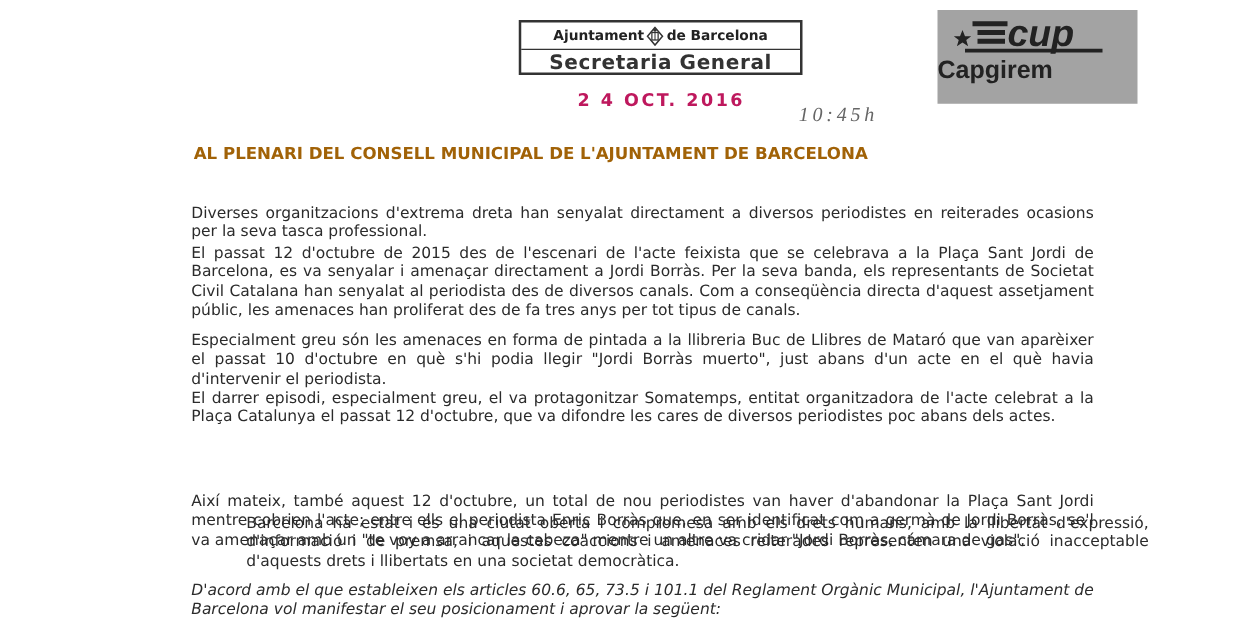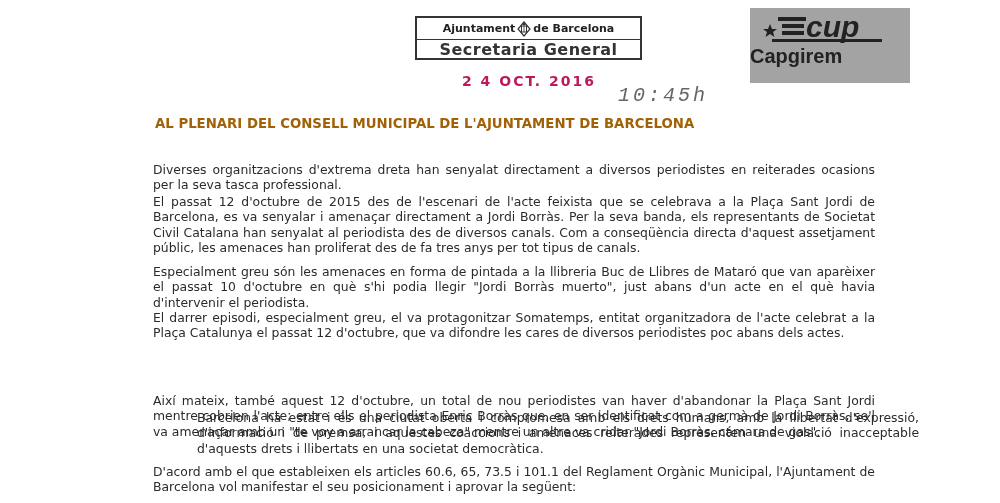--- a/index.html
+++ b/index.html
@@ -26,22 +26,22 @@
     }
     .stamp-bottom {
       height: 19px; display: flex; align-items: center; justify-content: center;
       font-size: 16px; font-weight: bold; color: #333; letter-spacing: 0.5px;
     }
     .date-stamp {
       position: absolute; left: 462px; top: 73px;
       font-size: 14px; font-weight: bold; color: #be185d; letter-spacing: 2px;
     }
     .handwritten {
-      position: absolute; left: 618px; top: 84px;
-      font-size: 20px; font-family: Liberation Mono, monospace; font-style: italic; color: #666;
+      position: absolute; left: 639px; top: 84px;
+      font-size: 16px; font-family: Liberation Serif, serif; font-style: italic; color: #666;
       letter-spacing: 3px;
     }
     .cup-logo {
       position: absolute; left: 750px; top: 8px; width: 160px; height: 75px;
       background: #a3a3a3;
     }
     .cup-mark {
       position: absolute; left: 12px; top: 4px; width: 140px; height: 32px;
     }
     .cup-slogan {
@@ -58,21 +58,21 @@
       font-size: 12.4px; line-height: 15.3px; color: #2b2b2b;
       text-align: justify;
     }
     .body-text p { margin: 0; text-align: justify; }
     #p1 { top: 162px; }
     #p2 { top: 194px; }
     #p3 { top: 264px; }
     #p4 { top: 310px; }
     #p5 { top: 356px; margin-top: 37px; }
     #p6 { top: 410px; margin-left: 44px; }
-    #p7 { top: 464px; }
+    #p7 { top: 464px; font-style: italic; }
   </style>
 </head>
 <body>
 
 <div class="stamp">
   <div class="stamp-top">
     <span>Ajuntament</span>
     <span class="crest">
       <svg width="16" height="16" viewBox="0 0 16 16">
         <path d="M8 1 L14 8 L8 15 L2 8 Z" fill="none" stroke="#333" stroke-width="1.2"></path>

